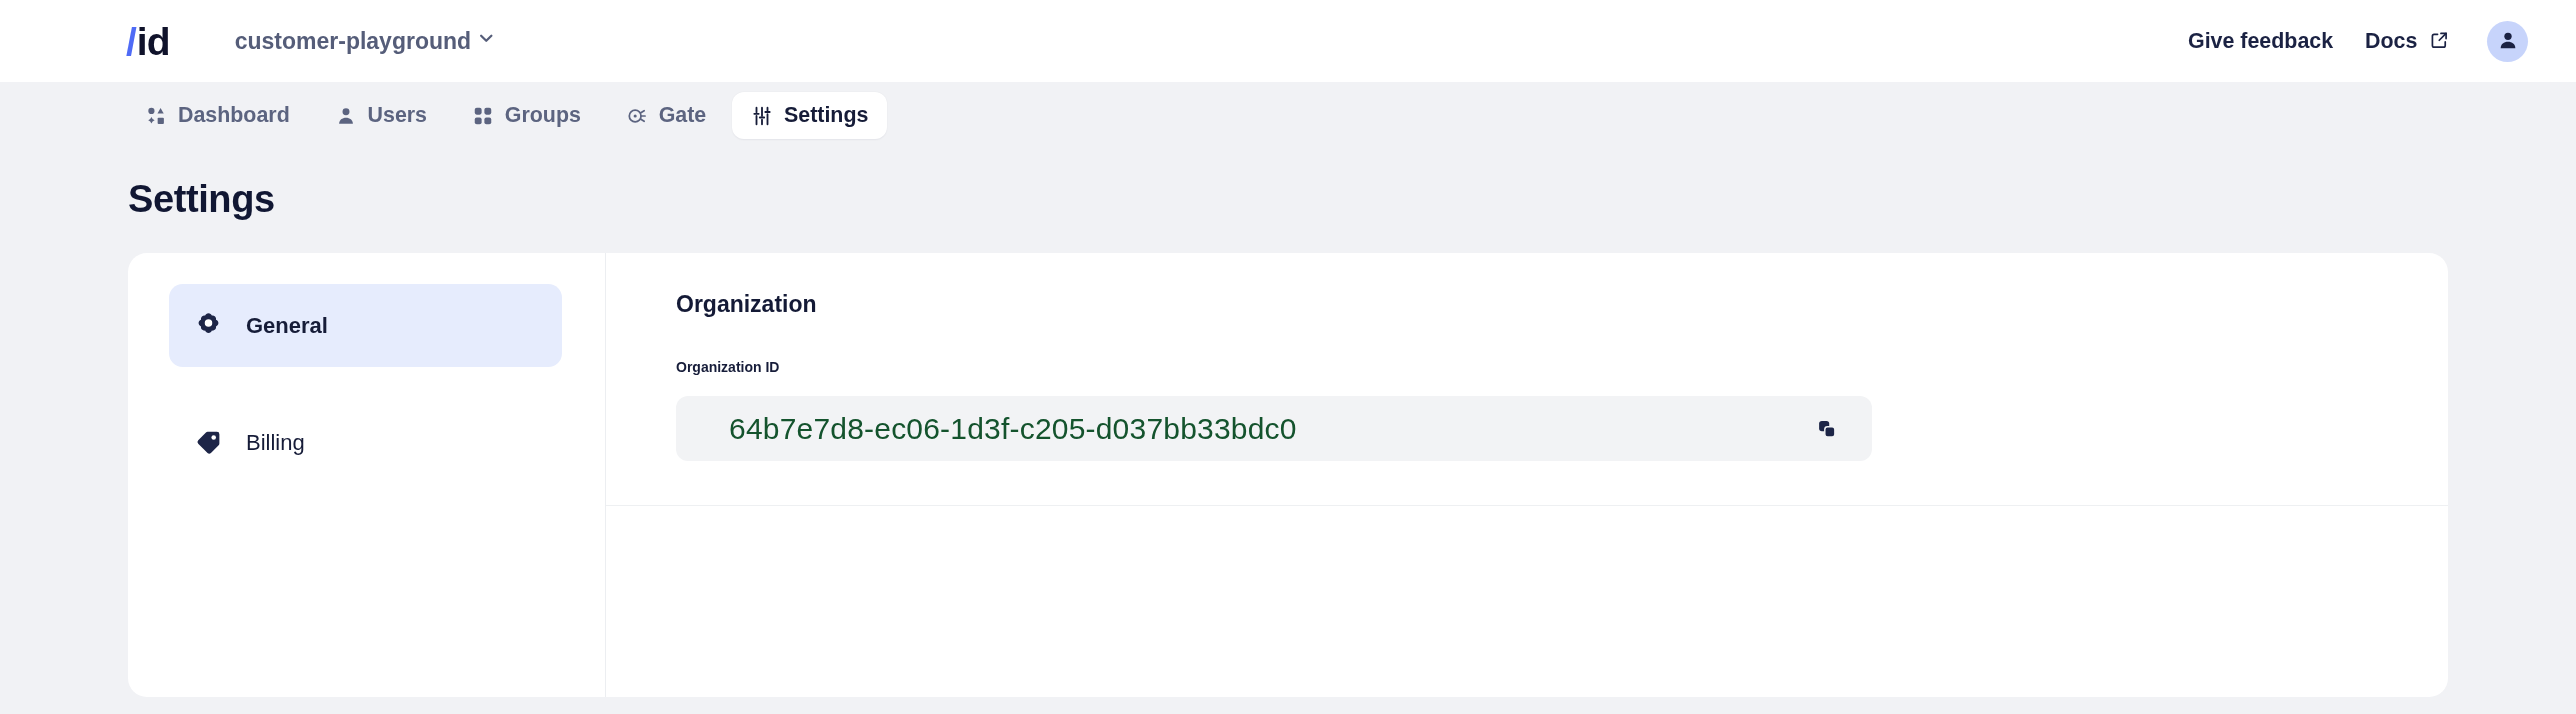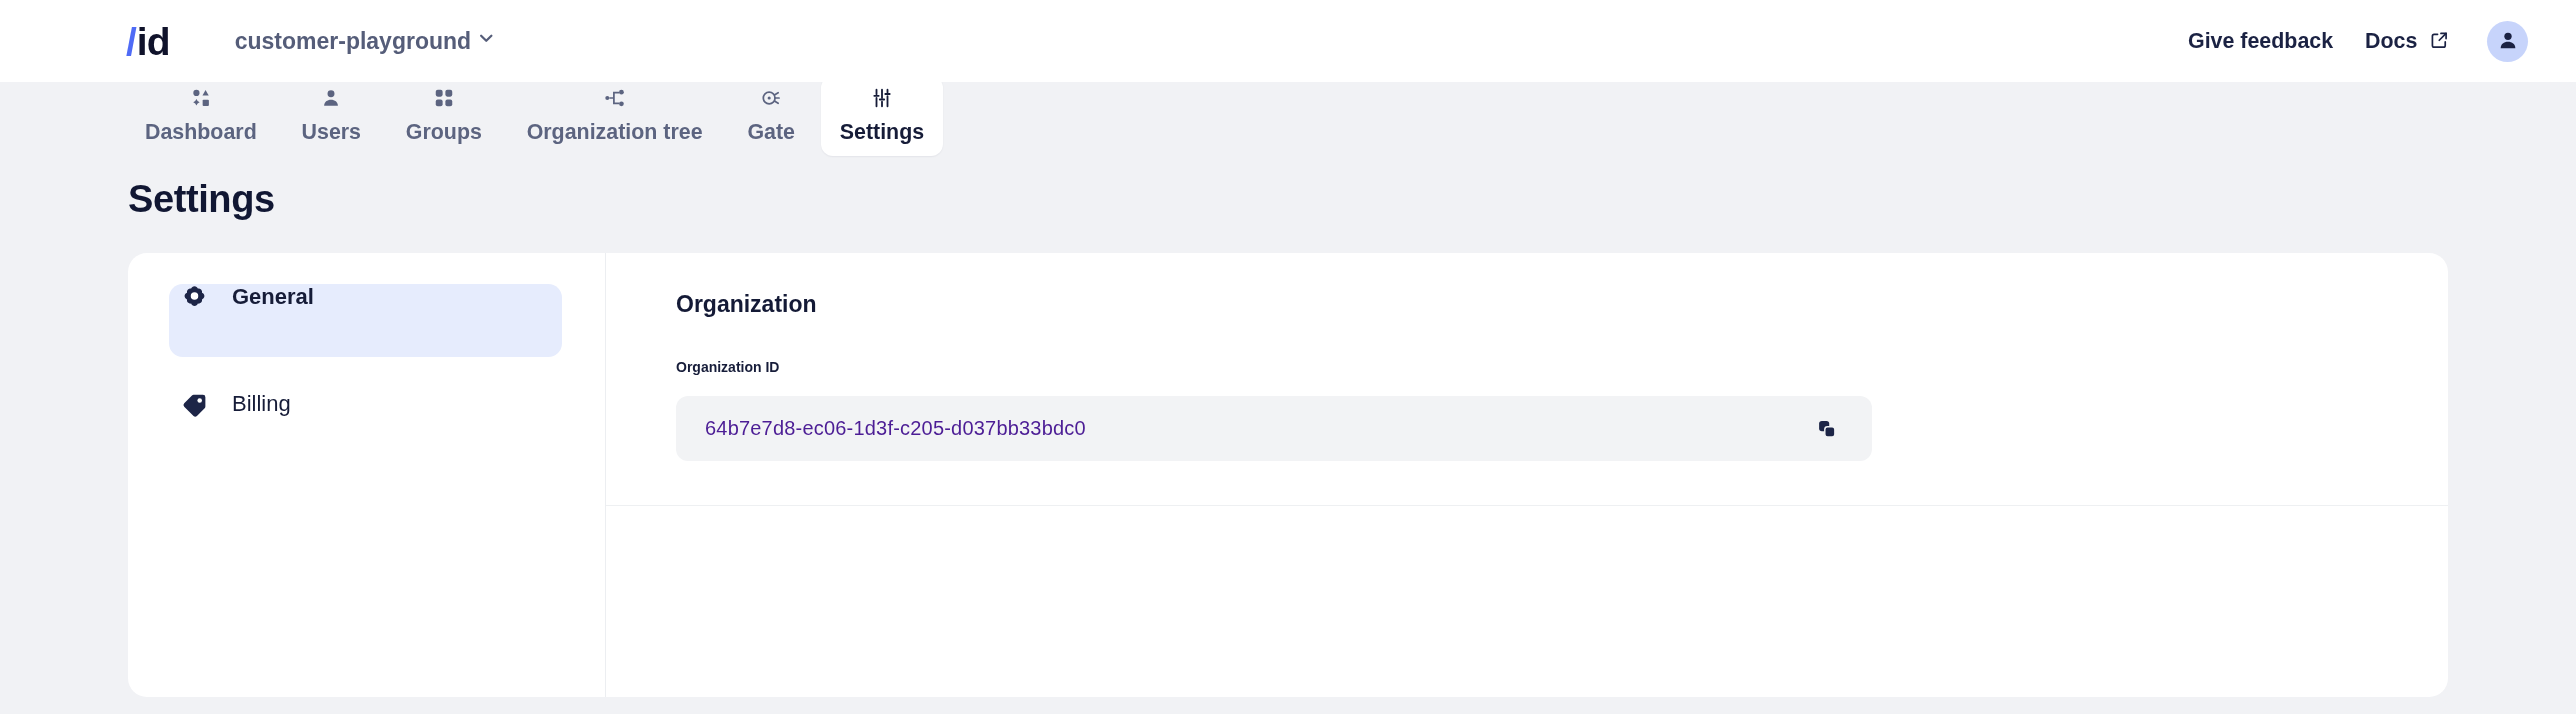--- a/index.html
+++ b/index.html
@@ -61,21 +61,20 @@
     background:#f1f2f5;
   }
   .tab{
     display:flex; align-items:center; gap:11px;
     padding:11px 19px;
     border-radius:12px;
     font-size:21.4px; font-weight:700;
     color:#5c6480;
     cursor:pointer;
     white-space:nowrap;
-    flex-direction:column;
   }
   .tab.active{
     background:#ffffff;
     color:#161c38;
     box-shadow:0 0.9px 1.7px rgba(16,24,44,.06);
   }
   .tab svg{ display:block; flex:none; }
 
   
   .page-title{
@@ -93,23 +92,23 @@
     min-height:444px;
     overflow:hidden;
   }
   .side-nav{
     width:478px;
     flex:none;
     padding:31px 43px 31px 41px;
     border-right:0.9px solid #eceef1;
   }
   .nav-item{
-    display:flex; gap:22px;
-    height:73px;
-    padding:0 10px;
+    display:flex; align-items:center; gap:22px;
+    height:83px;
+    padding:0 24px;
     border-radius:13.7px;
     font-size:22px;
     color:#161c38;
     cursor:pointer;
     margin-bottom:34px;
   }
   .nav-item:last-child{ margin-bottom:0; }
   .nav-item.active{
     background:#e6ecfd;
     font-weight:700;
@@ -132,23 +131,24 @@
   }
   .readonly-field{
     width:1196px; max-width:100%;
     height:65px;
     background:#f2f3f5;
     border-radius:12px;
     display:flex; align-items:center;
     padding:0 26px 0 29px;
   }
   .readonly-value{
-    font-size:20px; color:#4c1d95;
+    font-size:30px; color:#14532d;
     letter-spacing:0.2px;
     flex:1;
+    margin-left:24px;
   }
   .copy-btn{
     width:38px; height:38px;
     display:flex; align-items:center; justify-content:center;
     cursor:pointer; flex:none;
     border-radius:6.8px;
   }
   .section.empty{ min-height:128px; }
 </style>
 </head>
@@ -222,31 +222,20 @@
       <svg width="22" height="22" viewBox="0 0 24 24" fill="#5c6480">
           <rect x="3" y="3" width="7.5" height="7.5" rx="2.2"></rect>
           <rect x="13.5" y="3" width="7.5" height="7.5" rx="2.2"></rect>
           <rect x="3" y="13.5" width="7.5" height="7.5" rx="2.2"></rect>
           <rect x="13.5" y="13.5" width="7.5" height="7.5" rx="2.2"></rect>
         </svg>
     </span>
     <span>Groups</span>
   </div>
 
-  <div class="tab">
-    <span>
-      <svg width="22" height="22" viewBox="0 0 24 24" fill="none" stroke="#5c6480" stroke-width="1.9">
-          <circle cx="3.6" cy="12" r="2.2" fill="#5c6480" stroke="none"></circle>
-          <circle cx="19" cy="5.6" r="2.6" fill="#5c6480" stroke="none"></circle>
-          <circle cx="19" cy="18.4" r="2.6" fill="#5c6480" stroke="none"></circle>
-          <path d="M5.8 12h5M10.8 12V6.2h5.6M10.8 12v5.8h5.6"></path>
-        </svg>
-    </span>
-    <span>Organization tree</span>
-  </div>
 
   <div class="tab">
     <span>
       <svg width="22" height="22" viewBox="0 0 24 24" fill="none" stroke="#5c6480" stroke-width="1.9" stroke-linecap="round">
           <circle cx="10" cy="12" r="6.4"></circle>
           <circle cx="10" cy="12" r="1.7" fill="#5c6480" stroke="none"></circle>
           <path d="M16.4 12h4.4M16.2 8.4l3.6-2.2M16.2 15.6l3.6 2.2"></path>
         </svg>
     </span>
     <span>Gate</span>

